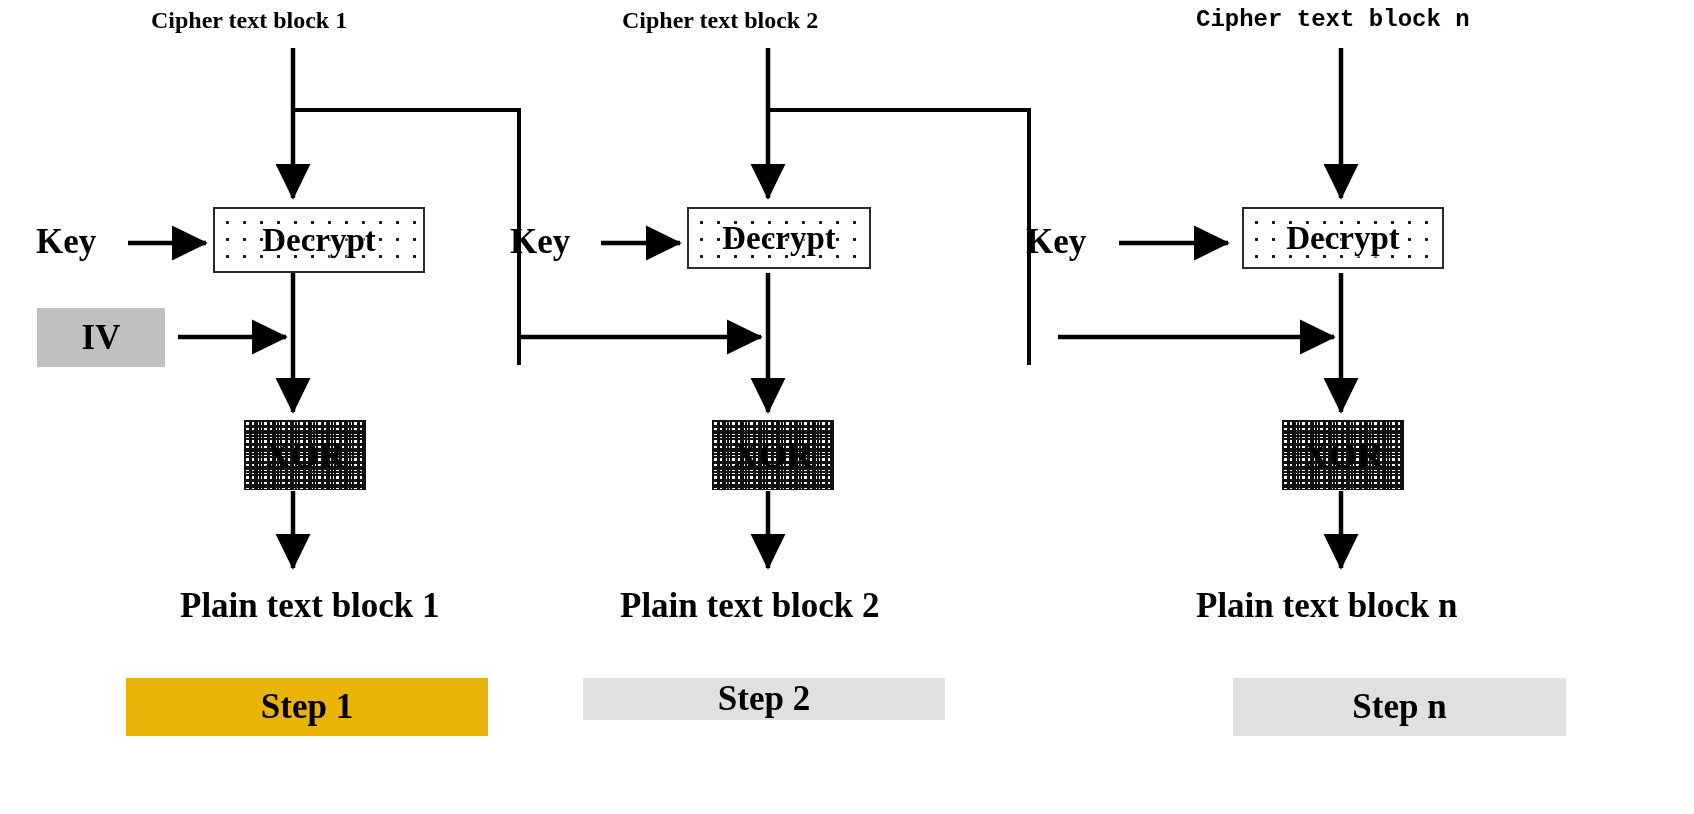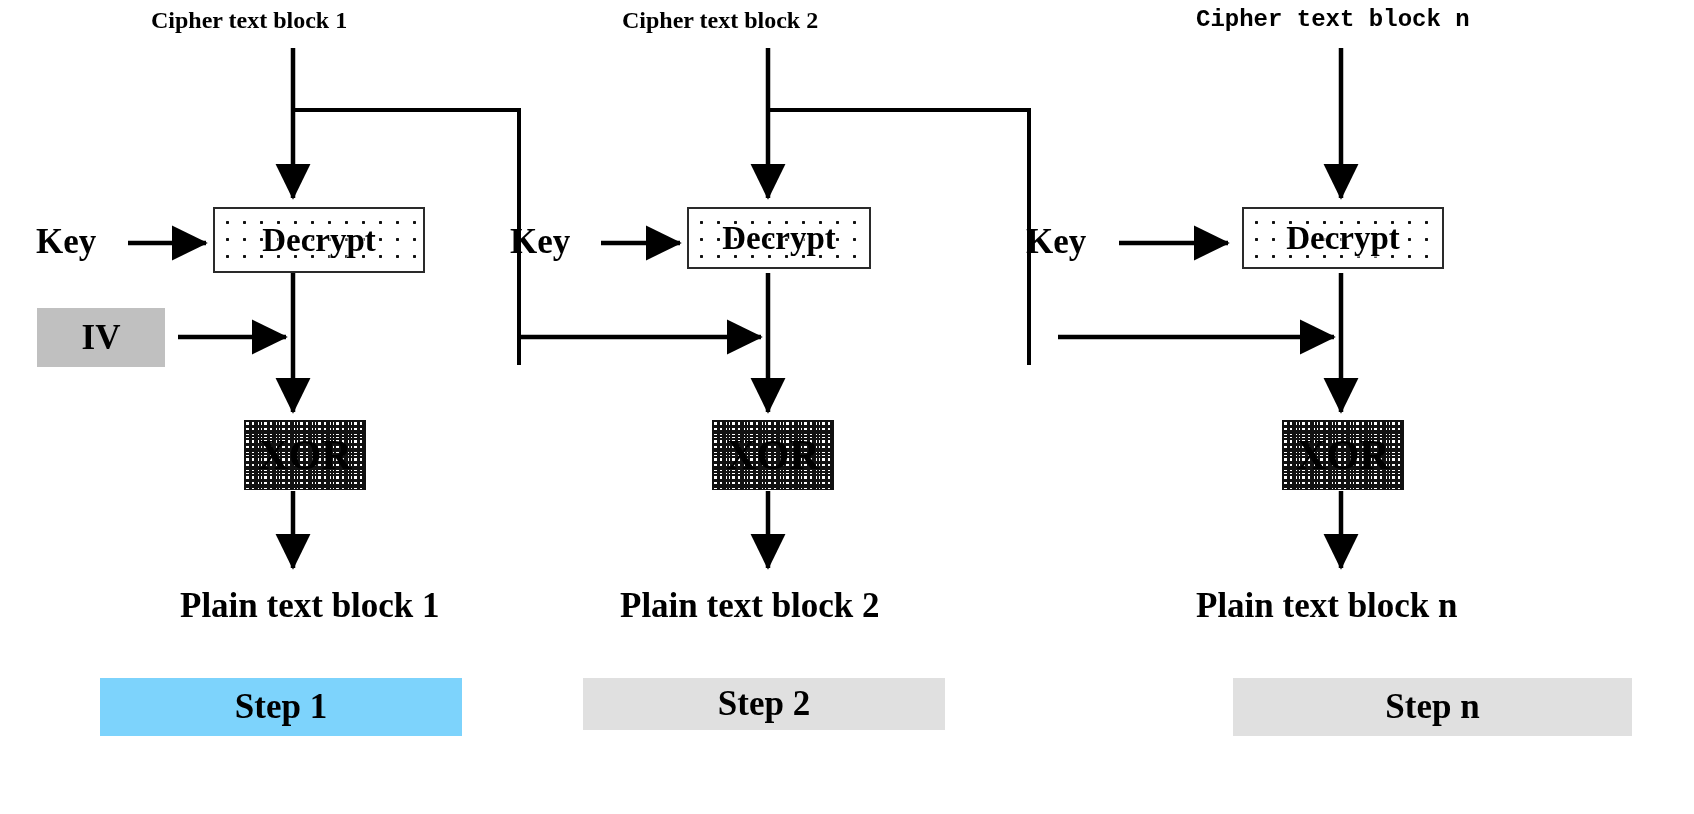--- a/index.html
+++ b/index.html
@@ -32,21 +32,21 @@
 
   .xor-box{
     position:absolute;
     background-color:#ffffff;
     background-image:
       repeating-linear-gradient(to right,  #111 0 2px, transparent 2px 6px),
       repeating-linear-gradient(to bottom, #111 0 2px, transparent 2px 6px);
     background-size:6px 100%, 100% 6px;
     background-repeat:repeat-x, repeat-y;
     display:flex;align-items:center;justify-content:center;
-    font-size:42px;font-weight:bold;color:#000;
+    font-size:36px;font-weight:bold;color:#000;
   }
   .xor-grid{
     position:absolute;inset:0;
     background-image:
       repeating-linear-gradient(to right,  #111 0 1.6px, transparent 1.6px 5px),
       repeating-linear-gradient(to bottom, #111 0 1.6px, transparent 1.6px 5px);
     background-size:18px 18px, 18px 18px;
   }
   .xor-box span{position:relative;z-index:2;}
 
@@ -104,55 +104,55 @@
     <span>IV</span>
   </div>
 
   <div class="xor-box" style="left:244px;top:420px;width:122px;height:70px;">
     <div class="xor-grid"></div>
     <span>XOR</span>
   </div>
 
   <div class="lbl botlabel" style="left:146px;top:588px;margin-left:34px;">Plain text block 1</div>
 
-  <div class="step-bar" style="left:100px;top:678px;width:362px;height:58px;background:#7dd3fc;">
+  <div class="step-bar" style="left:126px;top:678px;width:362px;height:58px;background:#eab308;">
     <span>Step 1</span>
   </div>
 
   <div class="lbl toplabel" style="left:622px;top:8px;">Cipher text block 2</div>
 
   <div class="lbl keylabel" style="left:510px;top:224px;">Key</div>
 
   <div class="decrypt-box" style="left:687px;top:207px;width:180px;height:58px;">
     <span>Decrypt</span>
   </div>
 
   <div class="xor-box" style="left:712px;top:420px;width:122px;height:70px;">
     <div class="xor-grid"></div>
     <span>XOR</span>
   </div>
 
   <div class="lbl botlabel" style="left:620px;top:588px;">Plain text block 2</div>
 
-  <div class="step-bar" style="left:583px;top:678px;width:362px;height:52px;background:#e0e0e0;">
+  <div class="step-bar" style="left:583px;top:678px;width:362px;height:42px;background:#e0e0e0;">
     <span>Step 2</span>
   </div>
 
   <div class="lbl toplabel" style="left:1196px;top:8px;font-family:Liberation Mono, monospace;">Cipher text block n</div>
 
   <div class="lbl keylabel" style="left:1026px;top:224px;">Key</div>
 
   <div class="decrypt-box" style="left:1242px;top:207px;width:198px;height:58px;">
     <span>Decrypt</span>
   </div>
 
   <div class="xor-box" style="left:1282px;top:420px;width:122px;height:70px;">
     <div class="xor-grid"></div>
     <span>XOR</span>
   </div>
 
   <div class="lbl botlabel" style="left:1196px;top:588px;">Plain text block n</div>
 
-  <div class="step-bar" style="left:1233px;top:678px;width:399px;height:58px;background:#e0e0e0;">
+  <div class="step-bar" style="left:1233px;top:678px;width:333px;height:58px;background:#e0e0e0;">
     <span>Step n</span>
   </div>
 
 </div>
 
 </body></html>

